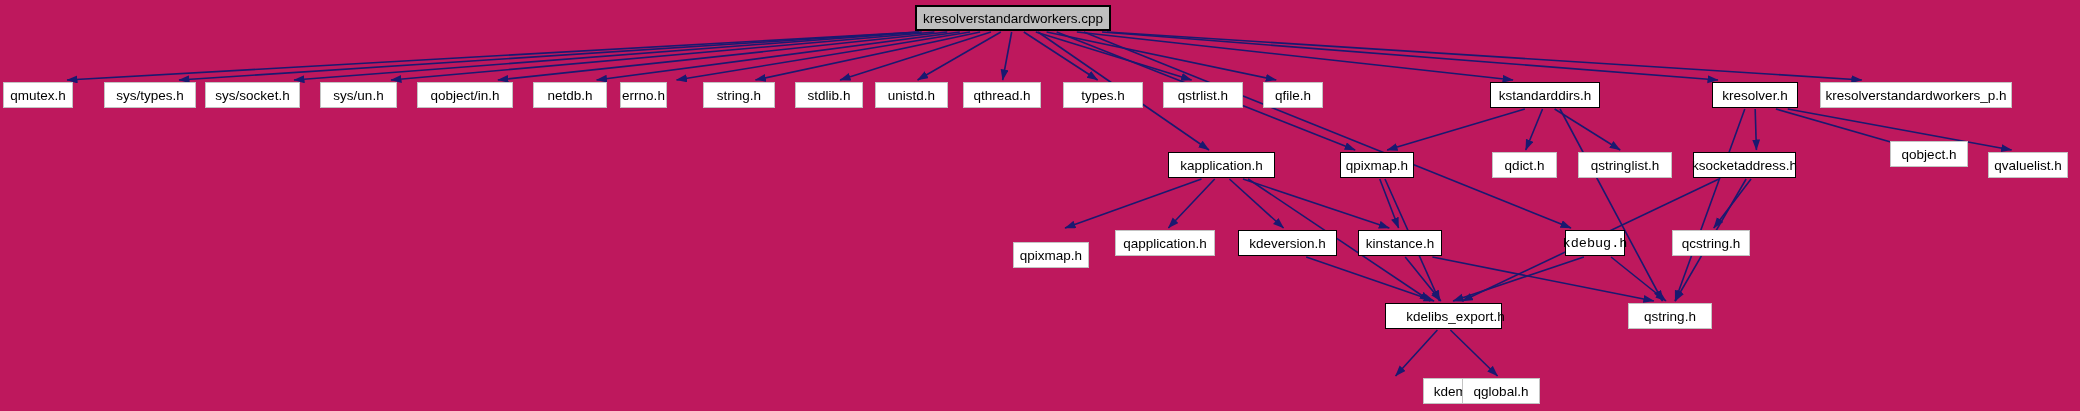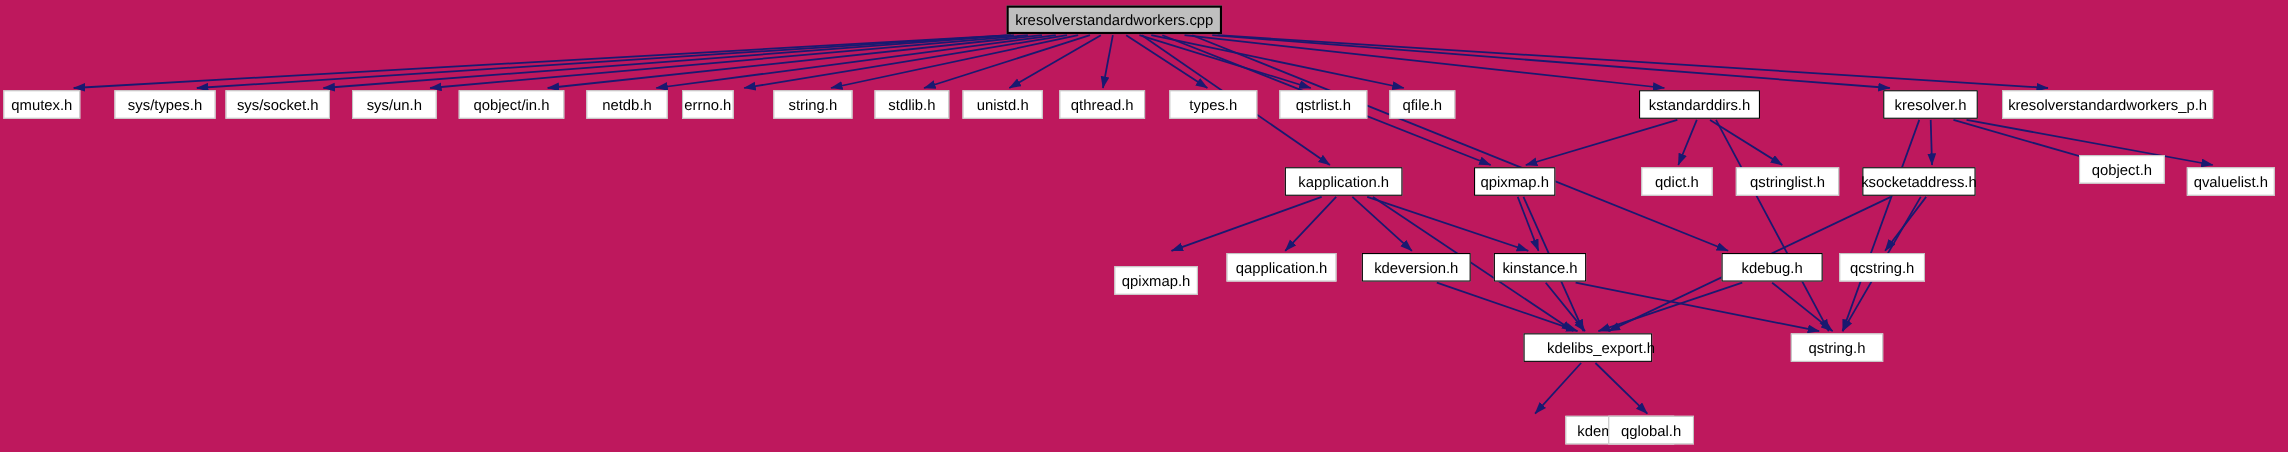--- a/index.html
+++ b/index.html
@@ -112,19 +112,19 @@
     <div class="node linked" style="left: 1340px; top: 152px; width: 74px; height: 26px;">qpixmap.h</div>
     <div class="node" style="left: 1492px; top: 152px; width: 65px; height: 26px;">qdict.h</div>
     <div class="node" style="left: 1578px; top: 152px; width: 94px; height: 26px;">qstringlist.h</div>
     <div class="node linked" style="left: 1693px; top: 152px; width: 103px; height: 26px;">ksocketaddress.h</div>
     <div class="node" style="left: 1890px; top: 141px; width: 78px; height: 26px;">qobject.h</div>
     <div class="node" style="left: 1988px; top: 152px; width: 80px; height: 26px;">qvaluelist.h</div>
     <div class="node" style="left: 1013px; top: 242px; width: 76px; height: 26px;">qpixmap.h</div>
     <div class="node" style="left: 1115px; top: 230px; width: 100px; height: 26px;">qapplication.h</div>
     <div class="node linked" style="left: 1238px; top: 230px; width: 99px; height: 26px;">kdeversion.h</div>
     <div class="node linked" style="left: 1358px; top: 230px; width: 84px; height: 26px;">kinstance.h</div>
-    <div class="node linked" style="left: 1565px; top: 230px; width: 92px; height: 26px;">kdebug.h</div>
+    <div class="node linked" style="left: 1565px; top: 230px; width: 60px; height: 26px; font-family: Liberation Mono, monospace;">kdebug.h</div>
     <div class="node" style="left: 1672px; top: 230px; width: 78px; height: 26px;">qcstring.h</div>
     <div class="node linked" style="left: 1385px; top: 303px; width: 117px; height: 26px; padding-left: 24px;">kdelibs_export.h</div>
     <div class="node" style="left: 1628px; top: 303px; width: 84px; height: 26px;">qstring.h</div>
     <div class="node" style="left: 1423px; top: 378px; width: 99px; height: 26px;">kdemacros.h</div>
     <div class="node" style="left: 1462px; top: 378px; width: 78px; height: 26px;">qglobal.h</div>
   </div>
 
 </body></html>

